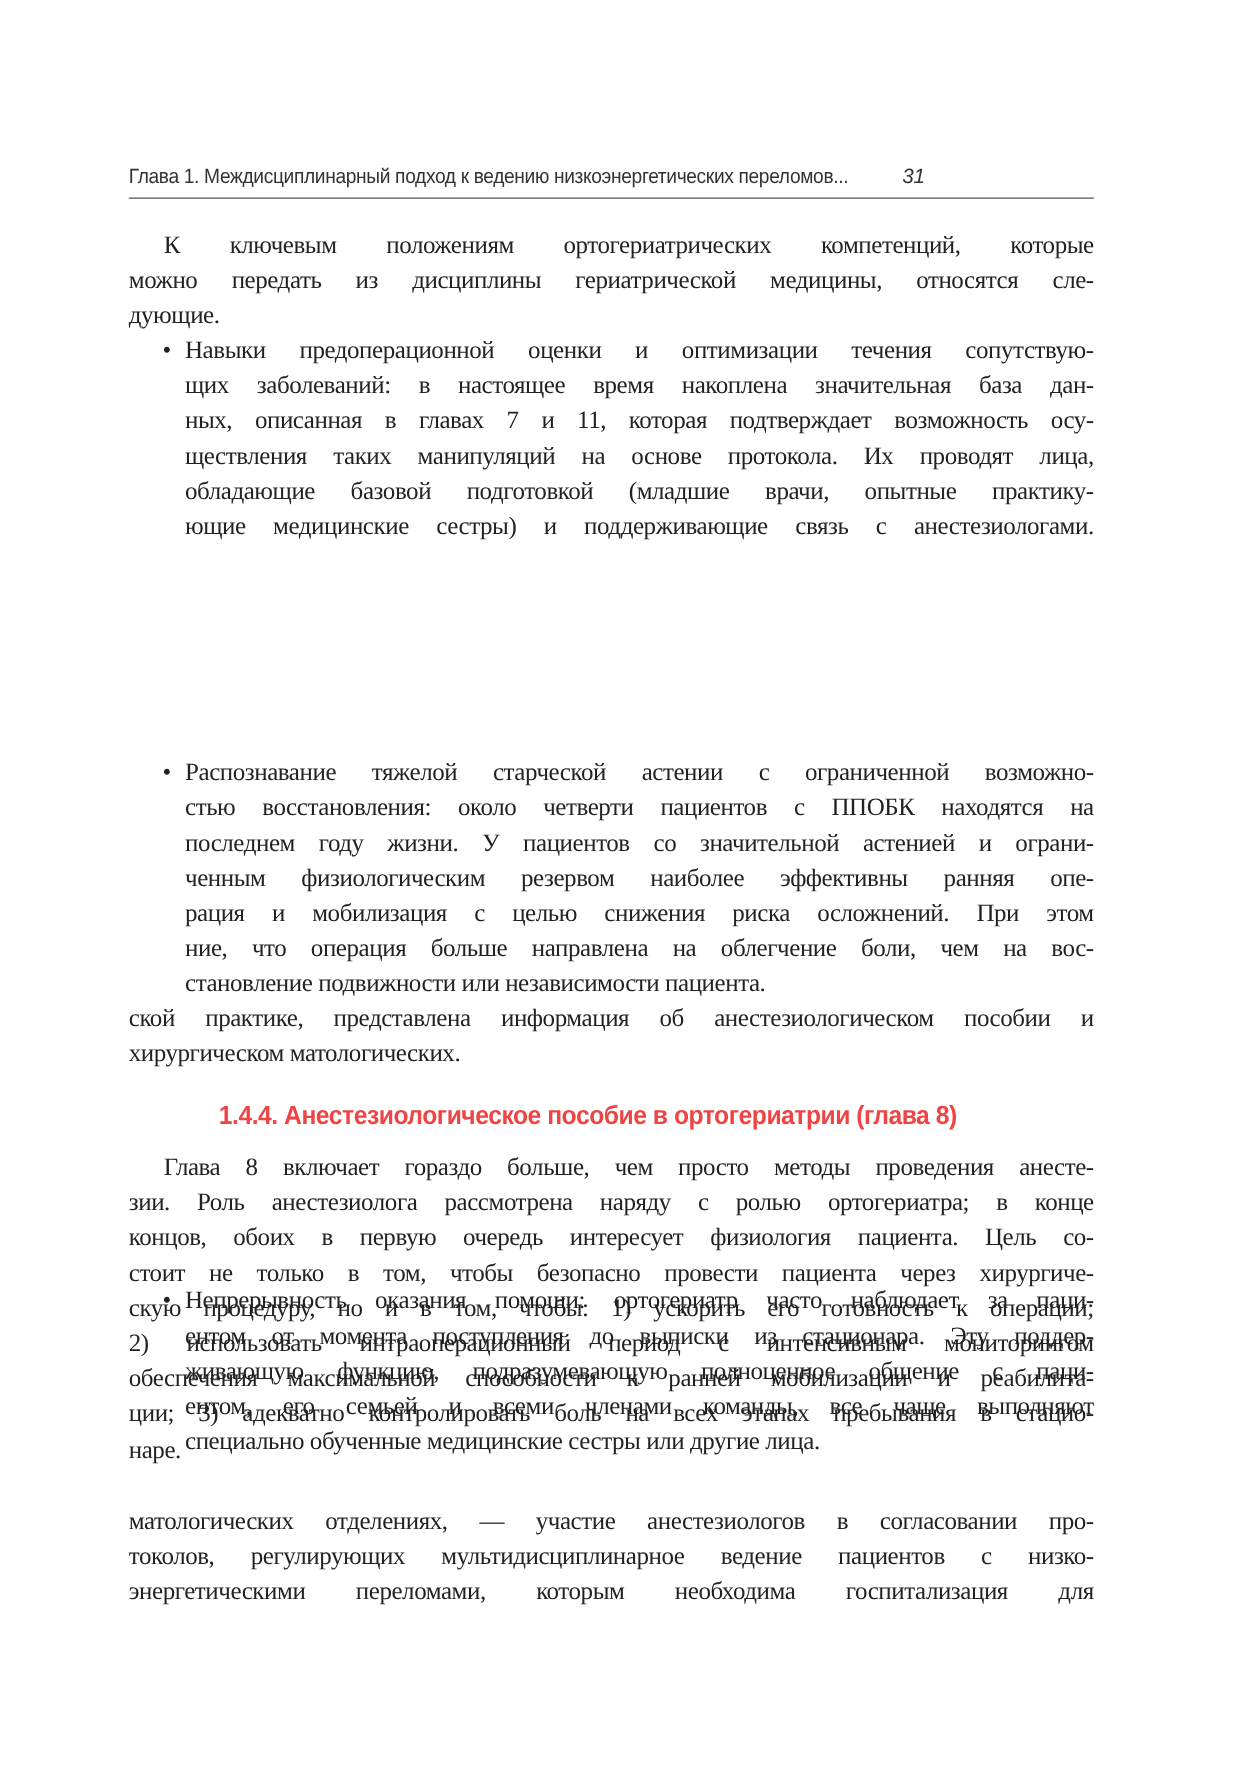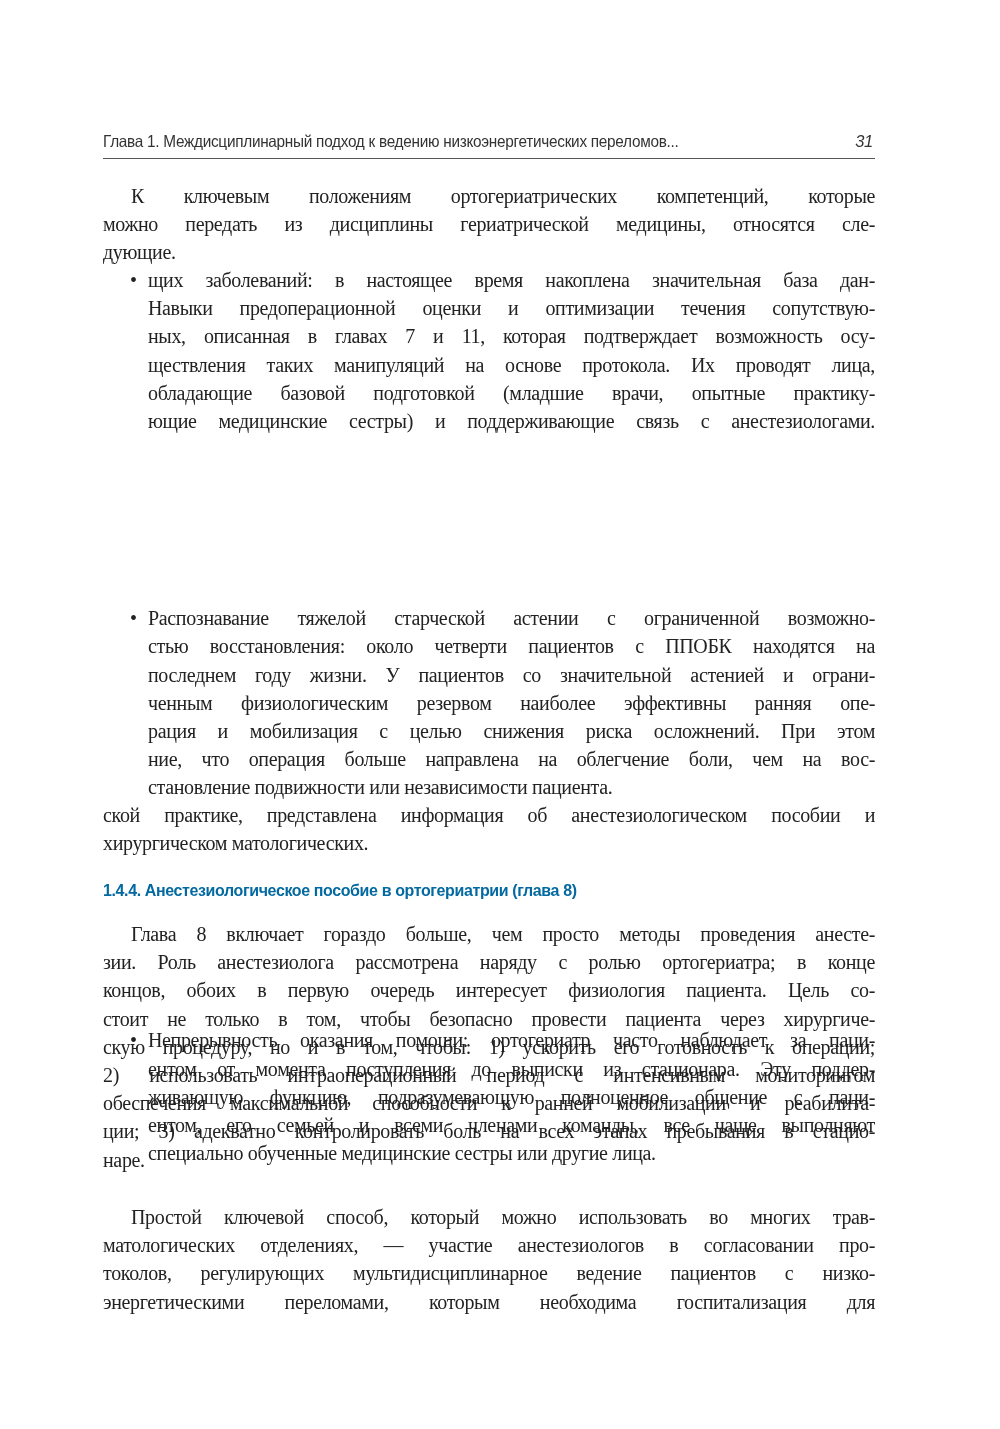--- a/index.html
+++ b/index.html
@@ -2,39 +2,39 @@
 <html><head>
 <meta charset="utf-8">
 <style>
   html, body { margin: 0; padding: 0; background: #ffffff; }
   body { width: 1000px; height: 1429px; position: relative; overflow: hidden; }
   .page { position: absolute; left: 103px; top: 0; width: 772px; color: #222222; }
   .running-head {
     position: absolute; top: 132px; left: 0; width: 772px; height: 26px;
     border-bottom: 1.5px solid #555555;
     font-family: "Liberation Sans", sans-serif; font-size: 16.5px; color: #333333;
-    display: flex; justify-content: space-between; align-items: flex-start;
+    display: flex; justify-content: flex-start; align-items: flex-start;
     letter-spacing: -0.3px; transform-origin: left;
   }
   .running-head .title { transform: scaleX(0.93); transform-origin: left; white-space: nowrap; }
   .running-head .num { padding-right: 2px; font-style: italic; }
   .body-text {
     position: absolute; left: 0; width: 772px;
     font-family: "Liberation Serif", serif; font-size: 20px; line-height: 28.2px;
     letter-spacing: -0.35px;
   }
   .ln { display: block; text-align: justify; text-align-last: justify; white-space: nowrap; height: 28.2px; overflow: visible; }
   .ln.last { text-align-last: left; }
   .indent { padding-left: 28px; }
   .bullet-block { position: relative; padding-left: 45px; }
   .bullet-dot { position: absolute; left: 27px; top: 0; }
   .heading {
     position: absolute; left: 0; top: 881px; width: 772px;
-    font-family: "Liberation Sans", sans-serif; font-weight: bold; font-size: 17px;
-    letter-spacing: -0.4px; color: #0369a1;
+    font-family: "Liberation Sans", sans-serif; font-weight: bold; font-size: 21px;
+    letter-spacing: -0.4px; color: #ef4444; text-align: center;
   }
   .heading span { display: inline-block; transform: scaleX(0.94); transform-origin: left; white-space: nowrap; }
 </style>
 </head>
 <body>
 
 <div class="page">
 
   <div class="running-head">
     <span class="title">Глава 1. Междисциплинарный подход к ведению низкоэнергетических переломов...</span>
@@ -42,22 +42,22 @@
   </div>
 
   <div class="body-text" style="top:182px;">
     <span class="ln indent">К ключевым положениям ортогериатрических компетенций, которые</span>
     <span class="ln">можно передать из дисциплины гериатрической медицины, относятся сле-</span>
     <span class="ln last">дующие.</span>
   </div>
 
   <div class="body-text bullet-block" style="top:266px; width:727px;">
     <span class="bullet-dot">•</span>
+    <span class="ln">Навыки предоперационной оценки и оптимизации течения сопутствую-</span>
     <span class="ln">щих заболеваний: в настоящее время накоплена значительная база дан-</span>
-    <span class="ln">Навыки предоперационной оценки и оптимизации течения сопутствую-</span>
     <span class="ln">ных, описанная в главах 7 и 11, которая подтверждает возможность осу-</span>
     <span class="ln">ществления таких манипуляций на основе протокола. Их проводят лица,</span>
     <span class="ln">обладающие базовой подготовкой (младшие врачи, опытные практику-</span>
     <span class="ln">ющие медицинские сестры) и поддерживающие связь с анестезиологами.</span>
   </div>
 
   <div class="body-text bullet-block" style="top:435px; width:727px;">
     <span class="bullet-dot">•</span>
     <span class="ln">Распознавание тяжелой старческой астении с ограниченной возможно-</span>
     <span class="ln">стью восстановления: около четверти пациентов с ППОБК находятся на</span>
@@ -92,19 +92,18 @@
     <span class="ln">концов, обоих в первую очередь интересует физиология пациента. Цель со-</span>
     <span class="ln">стоит не только в том, чтобы безопасно провести пациента через хирургиче-</span>
     <span class="ln">скую процедуру, но и в том, чтобы: 1) ускорить его готовность к операции;</span>
     <span class="ln">2) использовать интраоперационный период с интенсивным мониторингом</span>
     <span class="ln">обеспечения максимальной способности к ранней мобилизации и реабилита-</span>
     <span class="ln">ции; 3) адекватно контролировать боль на всех этапах пребывания в стацио-</span>
     <span class="ln last">наре.</span>
   </div>
 
   <div class="body-text" style="top:1203px;">
-    <span class="ln indent">Простой ключевой способ, который можно использовать во многих трав-</span>
     <span class="ln">матологических отделениях, — участие анестезиологов в согласовании про-</span>
     <span class="ln">токолов, регулирующих мультидисциплинарное ведение пациентов с низко-</span>
     <span class="ln">энергетическими переломами, которым необходима госпитализация для</span>
   </div>
 
 </div>
 
 </body></html>

